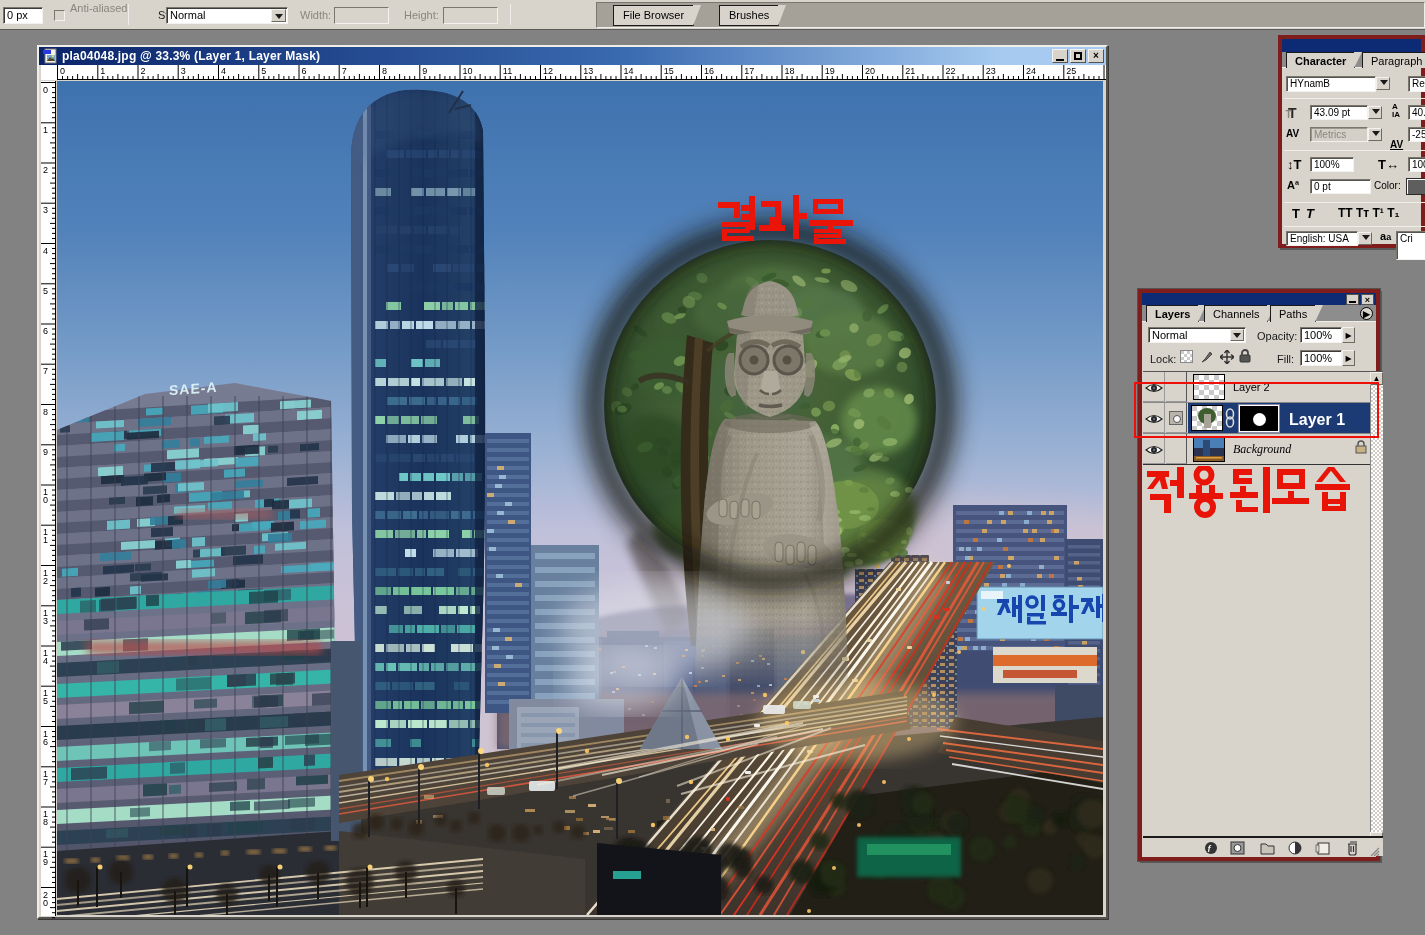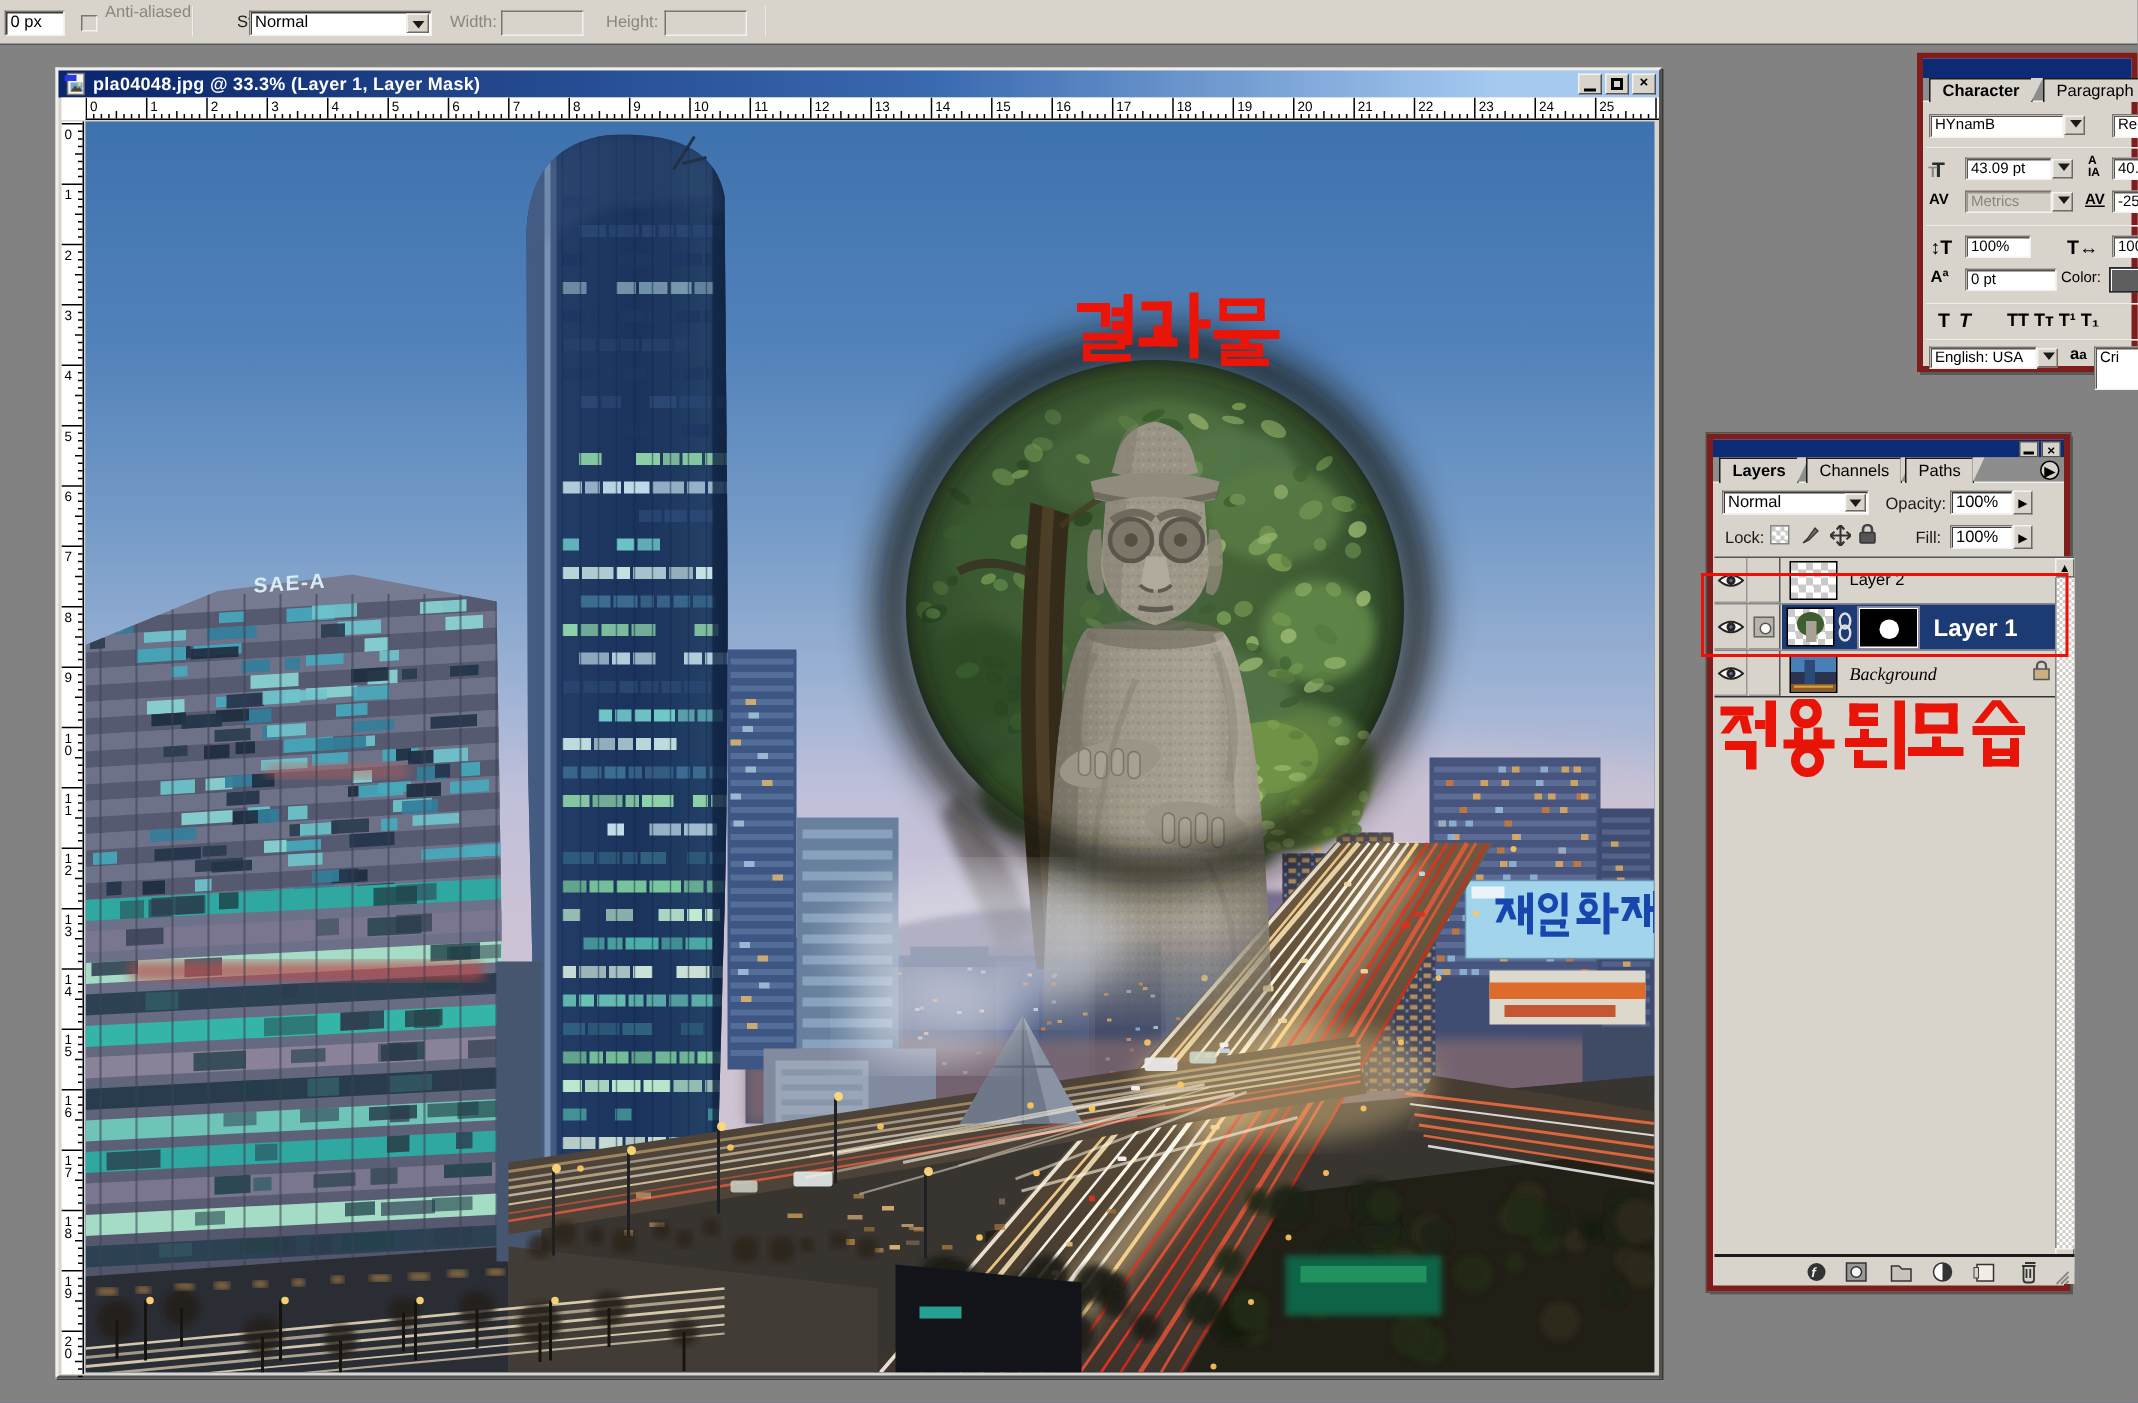--- a/index.html
+++ b/index.html
@@ -76,20 +76,24 @@
   <div class="blacklab" style="left:138px; top:9px;margin-left:20px;">Style:</div>
   <div class="sunkfield" style="left:166px; top:7px; width:122px; height:17px;">Normal</div>
   <div class="ddbtn" style="left:271px; top:9px; width:15px; height:13px;"></div>
   <div class="graylab" style="left:300px; top:9px;">Width:</div>
   <div class="abs" style="left:334px; top:7px; width:55px; height:17px; background:#d8d4cc;
        border:1px solid; border-color:#7a766e #f4f2ee #f4f2ee #7a766e;"></div>
   <div class="graylab" style="left:404px; top:9px;">Height:</div>
   <div class="abs" style="left:443px; top:7px; width:55px; height:17px; background:#d8d4cc;
        border:1px solid; border-color:#7a766e #f4f2ee #f4f2ee #7a766e;"></div>
   <div class="vsep" style="left:510px;"></div>
+  <div id="well">
+    <div class="welltab" style="left:16px;">File Browser<span class="slant"></span></div>
+    <div class="welltab" style="left:122px;">Brushes<span class="slant"></span></div>
+  </div>
 </div>
 
 <div id="docwin">
   <div id="doctitle">
     <svg class="abs" style="left:4px;top:1px" width="16" height="16" viewBox="0 0 16 16">
       <rect x="2" y="1" width="11" height="14" fill="#f4f4ec" stroke="#777"></rect>
       <rect x="0" y="2" width="8" height="4" fill="#2a3ae0"></rect>
       <rect x="4" y="7" width="8" height="6" fill="#74a8d0"></rect>
       <path d="M4,13 L7,9 L9,11 L10,10 L12,13 Z" fill="#5a4428"></path>
       <circle cx="10" cy="8.2" r="1.1" fill="#f0d860"></circle>
@@ -2111,21 +2115,21 @@
     <div style="position:absolute;width:14px;height:13px;background:#d8d4cc;border:1px solid;border-color:#f4f2ee #6e6a62 #6e6a62 #f4f2ee;left:86px;top:67px;">
       <span style="position:absolute;left:3px;top:2px;border:4px solid transparent;border-top:5px solid #1a1a1a;"></span>
     </div>
     <div style="position:absolute;left:110px;top:64px;font-size:8px;font-weight:bold;line-height:8px;">A<br>IA</div>
     <div style="position:absolute;background:#fff;border:1px solid;border-color:#7a766e #f4f2ee #f4f2ee #7a766e;box-shadow:inset 1px 1px 0 #56544e;font-size:10px;padding:1px 3px;left:126px;top:66px;width:21px;height:15px;">40.</div>
     <div style="position:absolute;left:4px;top:89px;font-size:10px;font-weight:bold;">A​V</div>
     <div style="position:absolute;background:#d4d0c8;border:1px solid;border-color:#7a766e #f4f2ee #f4f2ee #7a766e;box-shadow:inset 1px 1px 0 #9a968e;font-size:10px;padding:1px 3px;color:#8a867e;left:28px;top:88px;width:58px;height:15px;">Metrics</div>
     <div style="position:absolute;width:14px;height:13px;background:#d8d4cc;border:1px solid;border-color:#f4f2ee #6e6a62 #6e6a62 #f4f2ee;left:86px;top:89px;">
       <span style="position:absolute;left:3px;top:2px;border:4px solid transparent;border-top:5px solid #1a1a1a;"></span>
     </div>
-    <div style="position:absolute;left:108px;top:89px;font-size:10px;font-weight:bold;text-decoration:underline;">AV</div>
+    <div style="position:absolute;left:108px;top:100px;font-size:10px;font-weight:bold;text-decoration:underline;">AV</div>
     <div style="position:absolute;background:#fff;border:1px solid;border-color:#7a766e #f4f2ee #f4f2ee #7a766e;box-shadow:inset 1px 1px 0 #56544e;font-size:10px;padding:1px 3px;left:126px;top:88px;width:21px;height:15px;">-25</div>
     <div style="position:absolute;left:2px;width:143px;height:1px;background:#9a968e;border-bottom:1px solid #f0eee8;top:111px;"></div>
     <div style="position:absolute;left:5px;top:118px;font-size:13px;font-weight:bold;">↕T</div>
     <div style="position:absolute;background:#fff;border:1px solid;border-color:#7a766e #f4f2ee #f4f2ee #7a766e;box-shadow:inset 1px 1px 0 #56544e;font-size:10px;padding:1px 3px;left:28px;top:118px;width:44px;height:15px;">100%</div>
     <div style="position:absolute;left:96px;top:118px;font-size:13px;font-weight:bold;">T↔</div>
     <div style="position:absolute;background:#fff;border:1px solid;border-color:#7a766e #f4f2ee #f4f2ee #7a766e;box-shadow:inset 1px 1px 0 #56544e;font-size:10px;padding:1px 3px;left:126px;top:118px;width:21px;height:15px;">100</div>
     <div style="position:absolute;left:5px;top:140px;font-size:11px;font-weight:bold;">Aª</div>
     <div style="position:absolute;background:#fff;border:1px solid;border-color:#7a766e #f4f2ee #f4f2ee #7a766e;box-shadow:inset 1px 1px 0 #56544e;font-size:10px;padding:1px 3px;left:28px;top:140px;width:61px;height:15px;">0 pt</div>
     <div style="position:absolute;left:92px;top:141px;font-size:10px;">Color:</div>
     <div style="position:absolute;left:124px;top:139px;width:23px;height:17px;background:#5e5e5e;border:1px solid #2a2a2a;box-shadow:inset 1px 1px 0 #fff;"></div>

